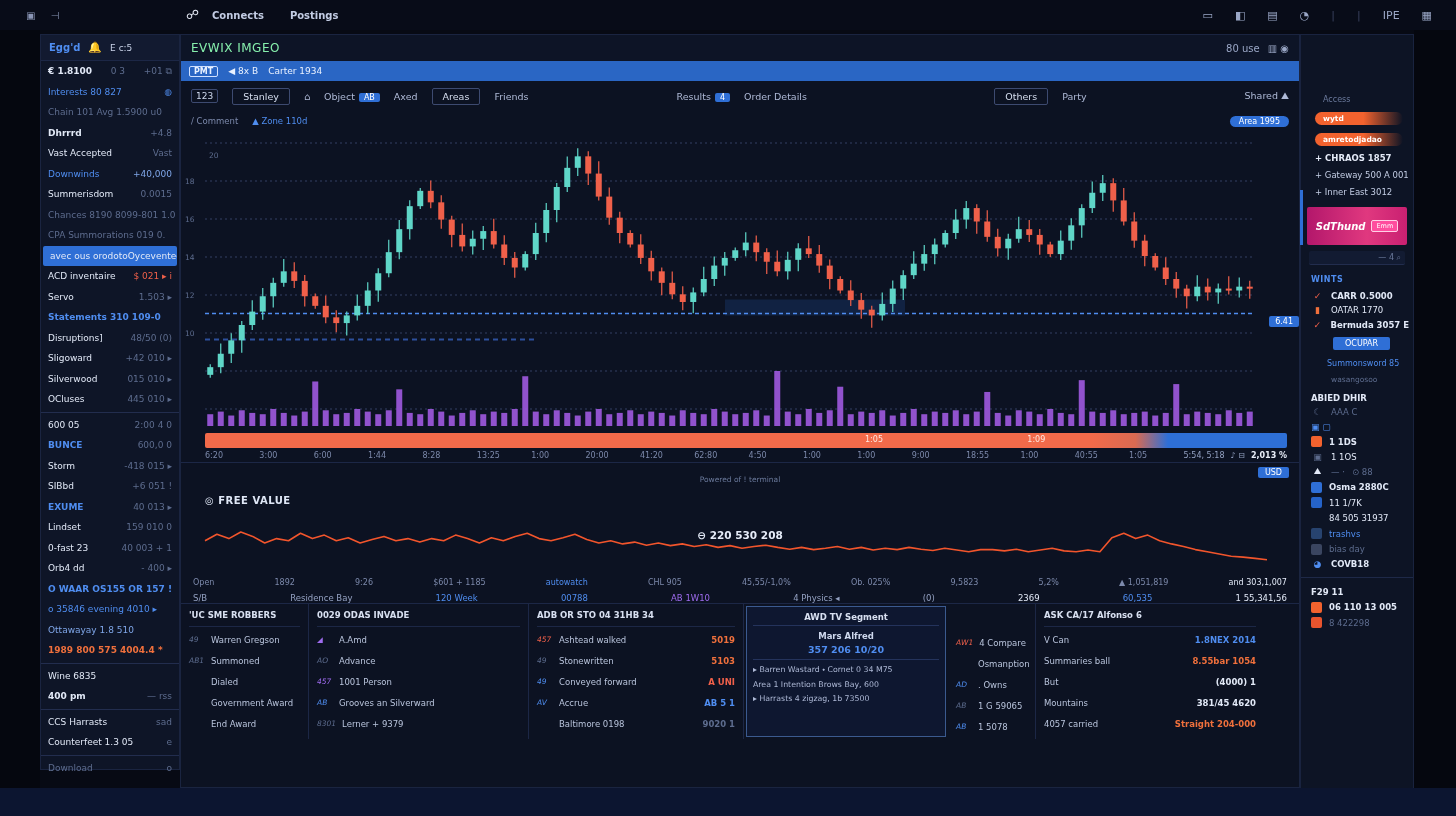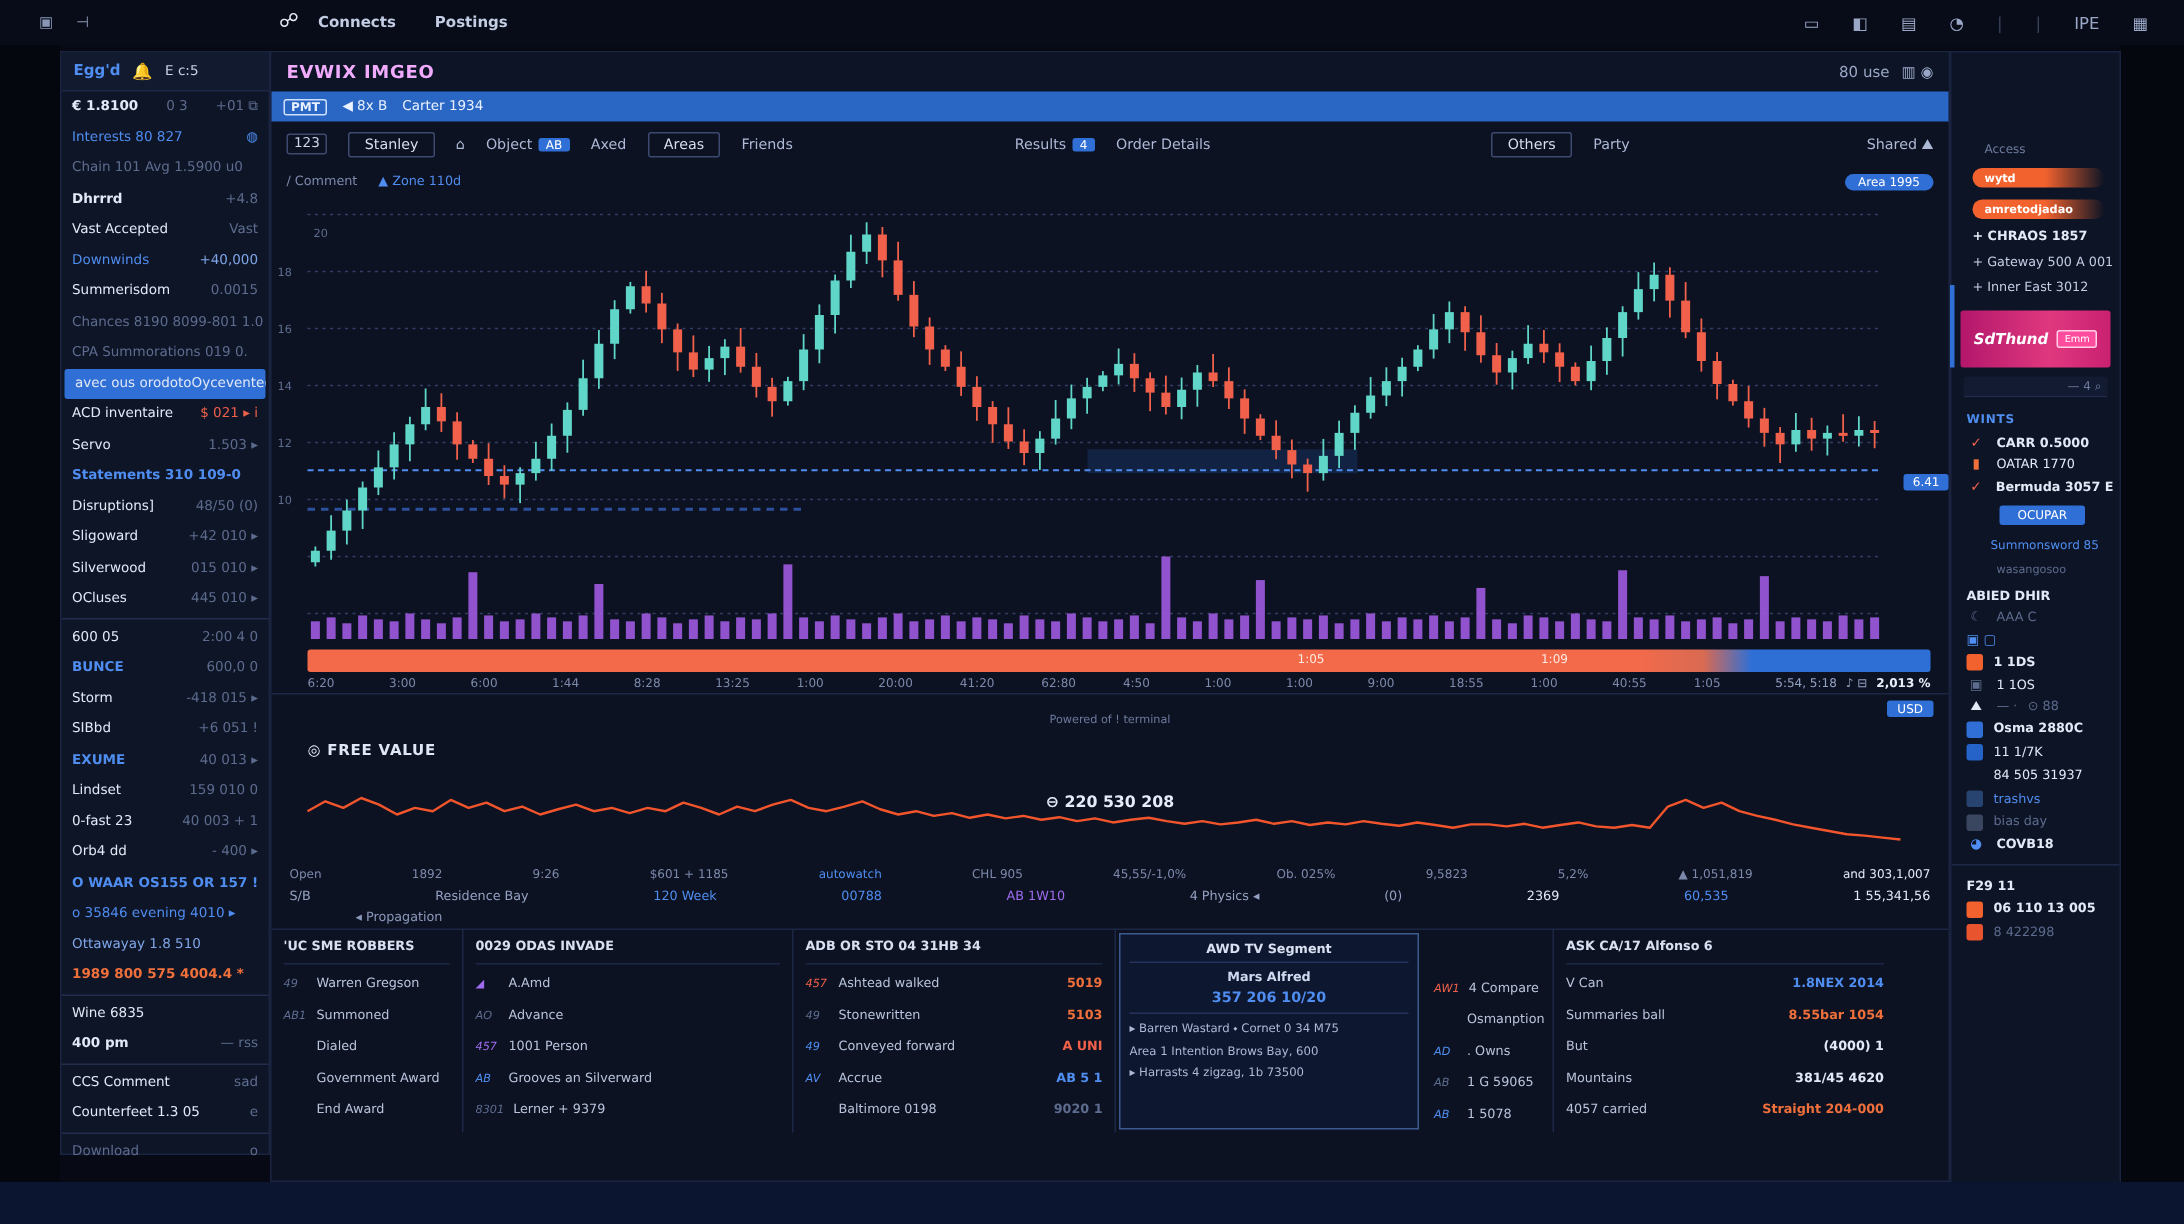--- a/index.html
+++ b/index.html
@@ -23,21 +23,21 @@
   .lsb-head .t2{color:#c9d3e8;font-size:9px;}
   .wl-row{height:20.5px;display:flex;align-items:center;justify-content:space-between;padding:0 7px;white-space:nowrap;overflow:hidden;}
   .wl-row.hl{background:#2f6fd6;border-radius:2px;margin:0 2px;color:#eaf1ff;}
   .wl-div{border-top:1px solid #222d4e;margin:2px 0;}
   
   .c-dim{color:#5d6c8e;} .c-blue{color:#4f8df0;} .c-blue2{color:#7fa6e8;} .c-purple{color:#9f6cf0;}
   .c-red{color:#f0604a;} .c-orange{color:#f0703c;} .c-white{color:#e2e9f7;} .b{font-weight:bold;}
   
   .main{position:absolute;left:180px;top:34px;width:1120px;height:754px;background:#0c1222;border:1px solid #1a2440;}
   .mhead{height:26px;display:flex;align-items:center;gap:22px;padding:0 10px;font-size:10px;background:#0d1426;}
-  .mhead .ticker{font-weight:bold;color:#f0abfc;font-size:12px;letter-spacing:.5px;}
+  .mhead .ticker{font-weight:normal;color:#86efac;font-size:12px;letter-spacing:.5px;}
   .mhead .mi{color:#8b98ba;}
   .mhead .badge{background:#e8542e;color:#fff;border-radius:2px;font-size:8px;padding:0 3px;margin-right:4px;}
   .mhead .spacer{flex:1;}
   .mhead .ric{color:#9aa7c6;font-size:10px;display:flex;gap:8px;align-items:center;}
   .banner{height:20px;background:#2a66c4;display:flex;align-items:center;gap:10px;padding:0 8px;font-size:9px;color:#eaf2ff;}
   .banner .tag{border:1px solid #cfe0ff;border-radius:2px;padding:0 4px;font-weight:bold;font-size:8px;}
   .mtool{height:30px;display:flex;align-items:center;gap:14px;padding:0 10px;font-size:9.5px;color:#aeb9d6;}
   .mtool .ibox{border:1px solid #3d4a70;border-radius:2px;padding:1px 4px;font-size:9px;color:#cfd9ee;}
   .mtool .obox{border:1px solid #3d4a70;border-radius:2px;padding:2px 10px;color:#d6deef;}
   .mtool .pill{background:#2f6fd6;color:#fff;border-radius:2px;font-size:8px;padding:0 5px;margin-left:4px;}
@@ -257,21 +257,21 @@
         <div class="wl-row">
           <span class="c-white">Wine 6835</span>
           <span></span>
         </div>
         <div class="wl-row">
           <span class="c-white b">400 pm</span>
           <span class="c-dim">— rss</span>
         </div>
         <div class="wl-div"></div>
         <div class="wl-row">
-          <span class="c-white">CCS Comment</span>
+          <span class="c-white">CCS Harrasts</span>
           <span class="c-dim">sad</span>
         </div>
         <div class="wl-row">
           <span class="c-white">Counterfeet 1.3 05</span>
           <span class="c-dim">e</span>
         </div>
         <div class="wl-div"></div>
         <div class="wl-row">
           <span class="c-dim">Download</span>
           <span class="c-dim">o</span>
@@ -705,21 +705,20 @@
         <span>Residence Bay</span>
         <span class="c-blue">120 Week</span>
         <span class="c-blue">00788</span>
         <span class="c-purple">AB 1W10</span>
         <span>4 Physics ◂</span>
         <span>(0)</span>
         <span class="c-white">2369</span>
         <span class="c-blue">60,535</span>
         <span class="c-white">1 55,341,56</span>
       </div>
-    <div class="stats3">◂ Propagation</div>
 
     <div class="btables" id="btables">
         <div class="bcol" style="width: 128px;">
           <div class="bh">'UC SME ROBBERS</div>
           <div class="brow">
             <span class="chip c-dim">49</span>
             <span class="lbl ">Warren Gregson</span>
           </div>
           <div class="brow">
             <span class="chip c-dim">AB1</span>

